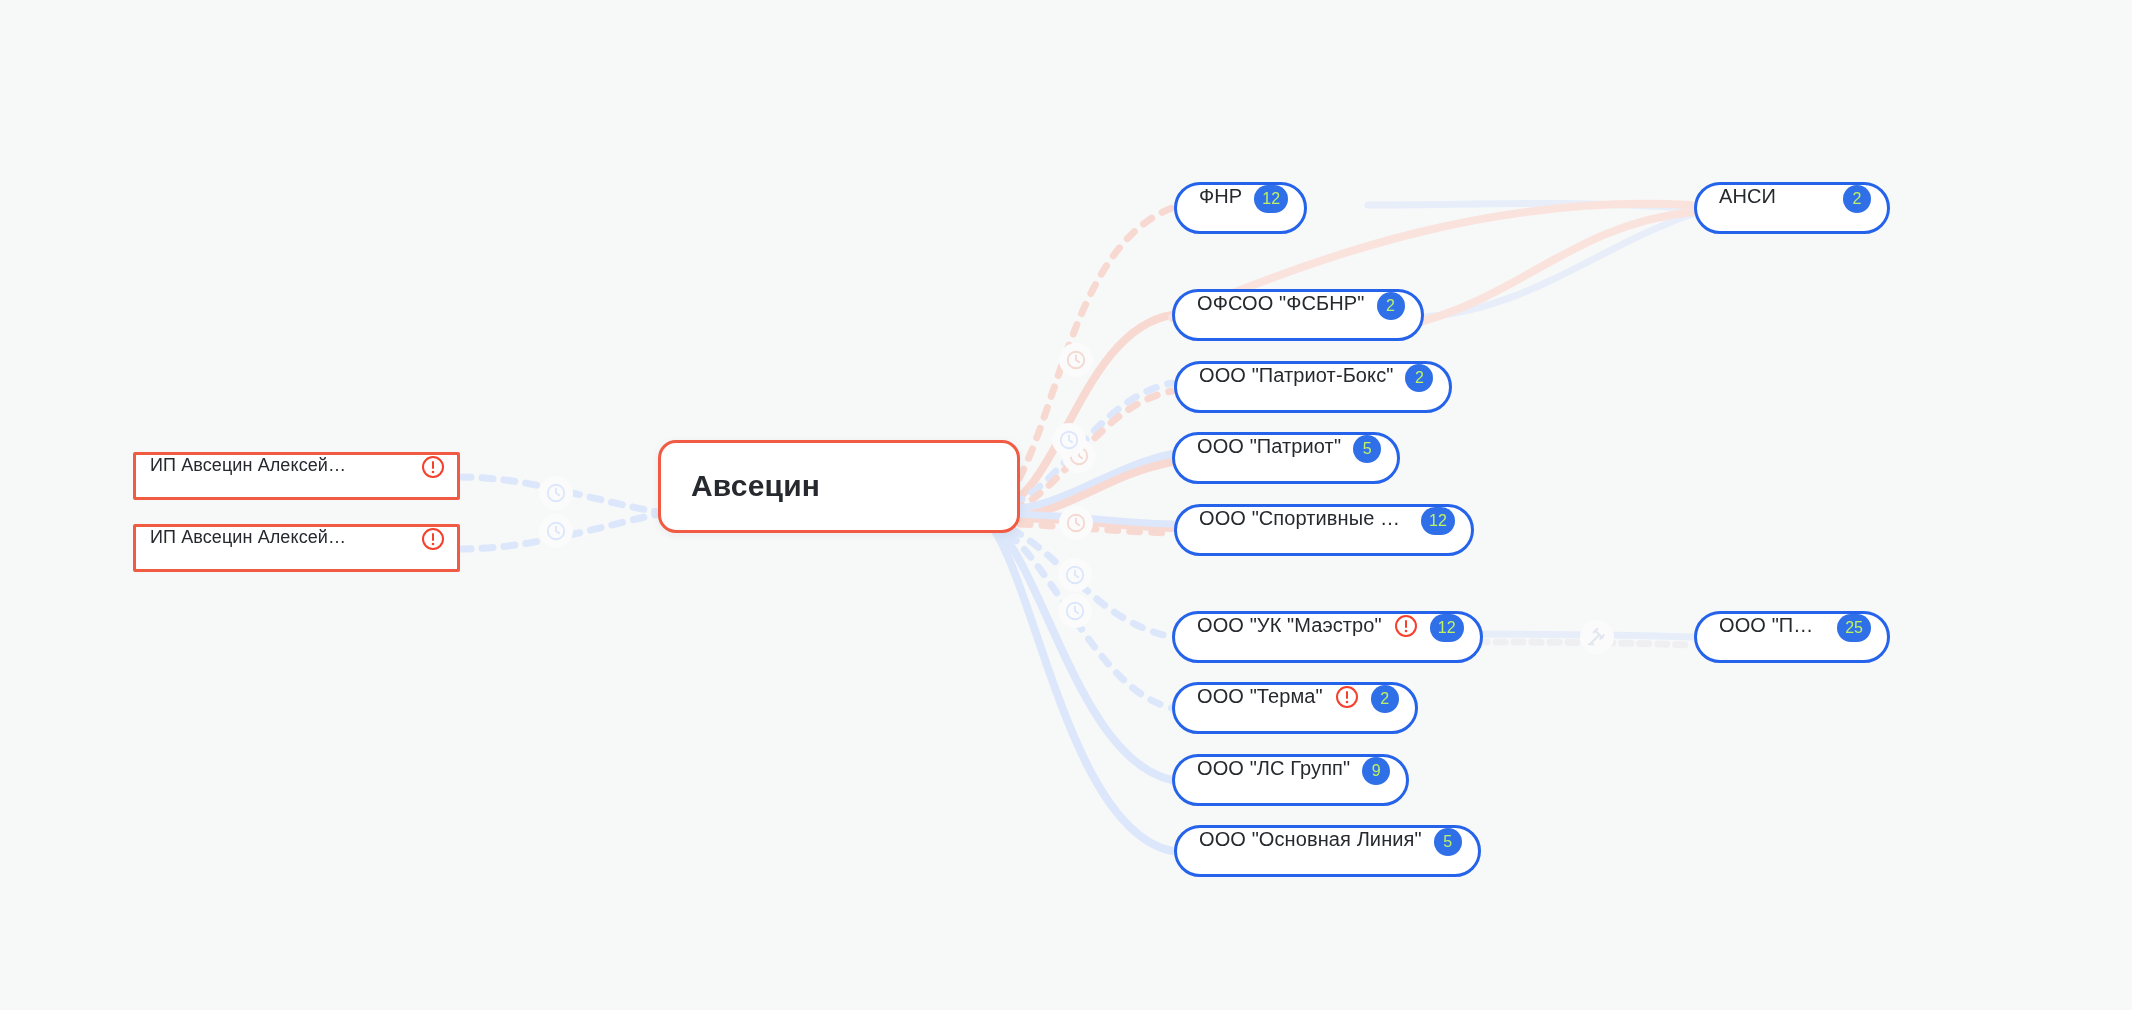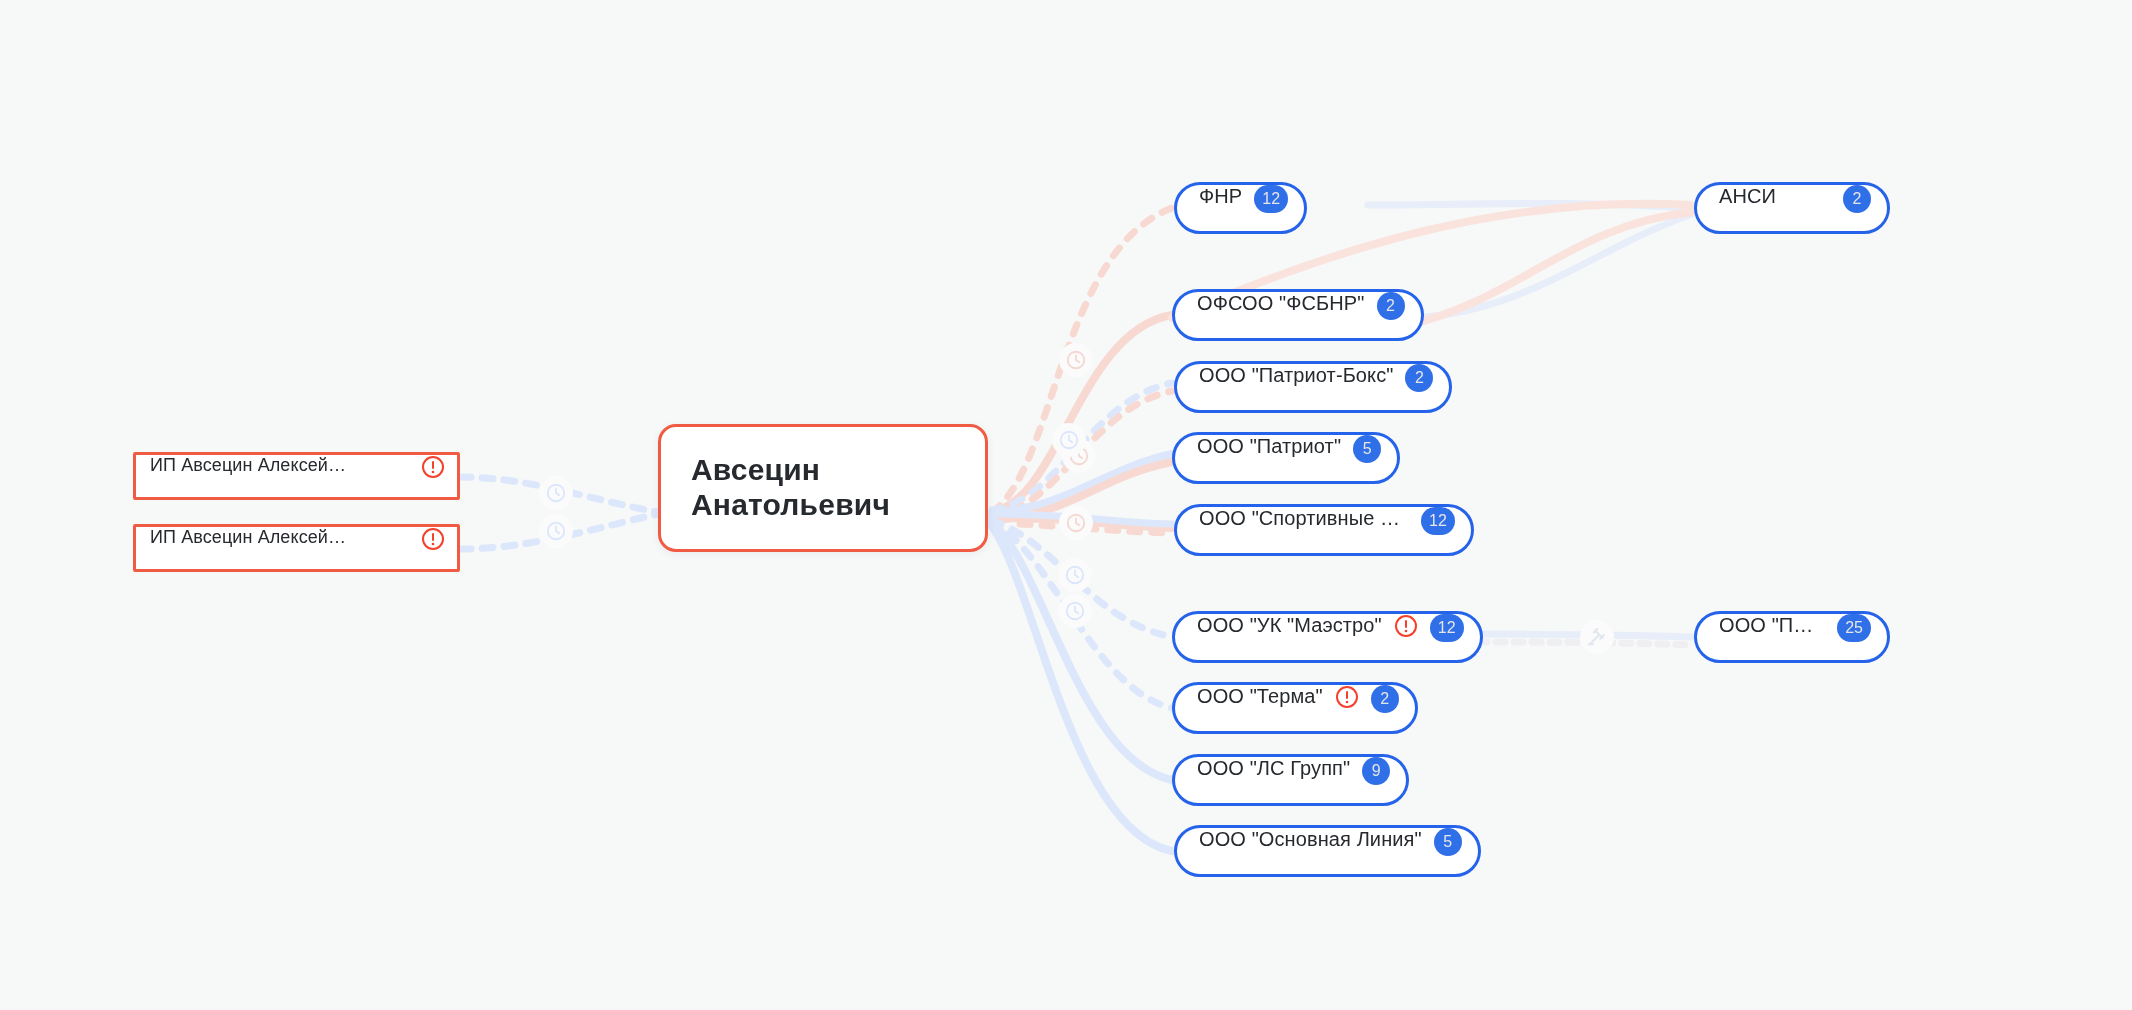--- a/index.html
+++ b/index.html
@@ -64,21 +64,21 @@
     font-size:30px;
     font-weight:bold;
     line-height:1.16;
     letter-spacing:.2px;
   }
 
   
   .badge{
     flex:0 0 auto;
     background:#2F6FE8;
-    color:#e5e5e5;
+    color:#bef264;
     border-radius:999px;
     font-size:16px;
     line-height:1;
     height:28px;
     min-width:28px;
     padding:0 8px;
     display:flex;
     align-items:center;
     justify-content:center;
     box-sizing:border-box;
@@ -163,23 +163,22 @@
     <span class="label">ИП Авсецин Алексей Анат…</span>
     <span class="warn">
       <svg width="24" height="24" viewBox="0 0 24 24">
         <circle cx="12" cy="12" r="10" fill="none" stroke="#F5402C" stroke-width="2"></circle>
         <rect x="11" y="6" width="2" height="8" rx="1" fill="#F5402C"></rect>
         <circle cx="12" cy="17" r="1.3" fill="#F5402C"></circle>
       </svg>
     </span>
   </div>
 
-  <div class="node central" style="left:658px; top:424px; width:330px;">
+  <div class="node central" style="left:658px; top:440px; width:362px;">
     <div class="name-line">Авсецин</div>
-    <div class="name-line">Анатольевич</div>
   </div>
 
   <div class="node pill" style="left:1174px; top:182px;">
     <span class="label">ФНР</span>
     <span class="badge">12</span>
   </div>
 
   <div class="node pill" style="left:1172px; top:289px;">
     <span class="label">ОФСОО "ФСБНР"</span>
     <span class="badge">2</span>

